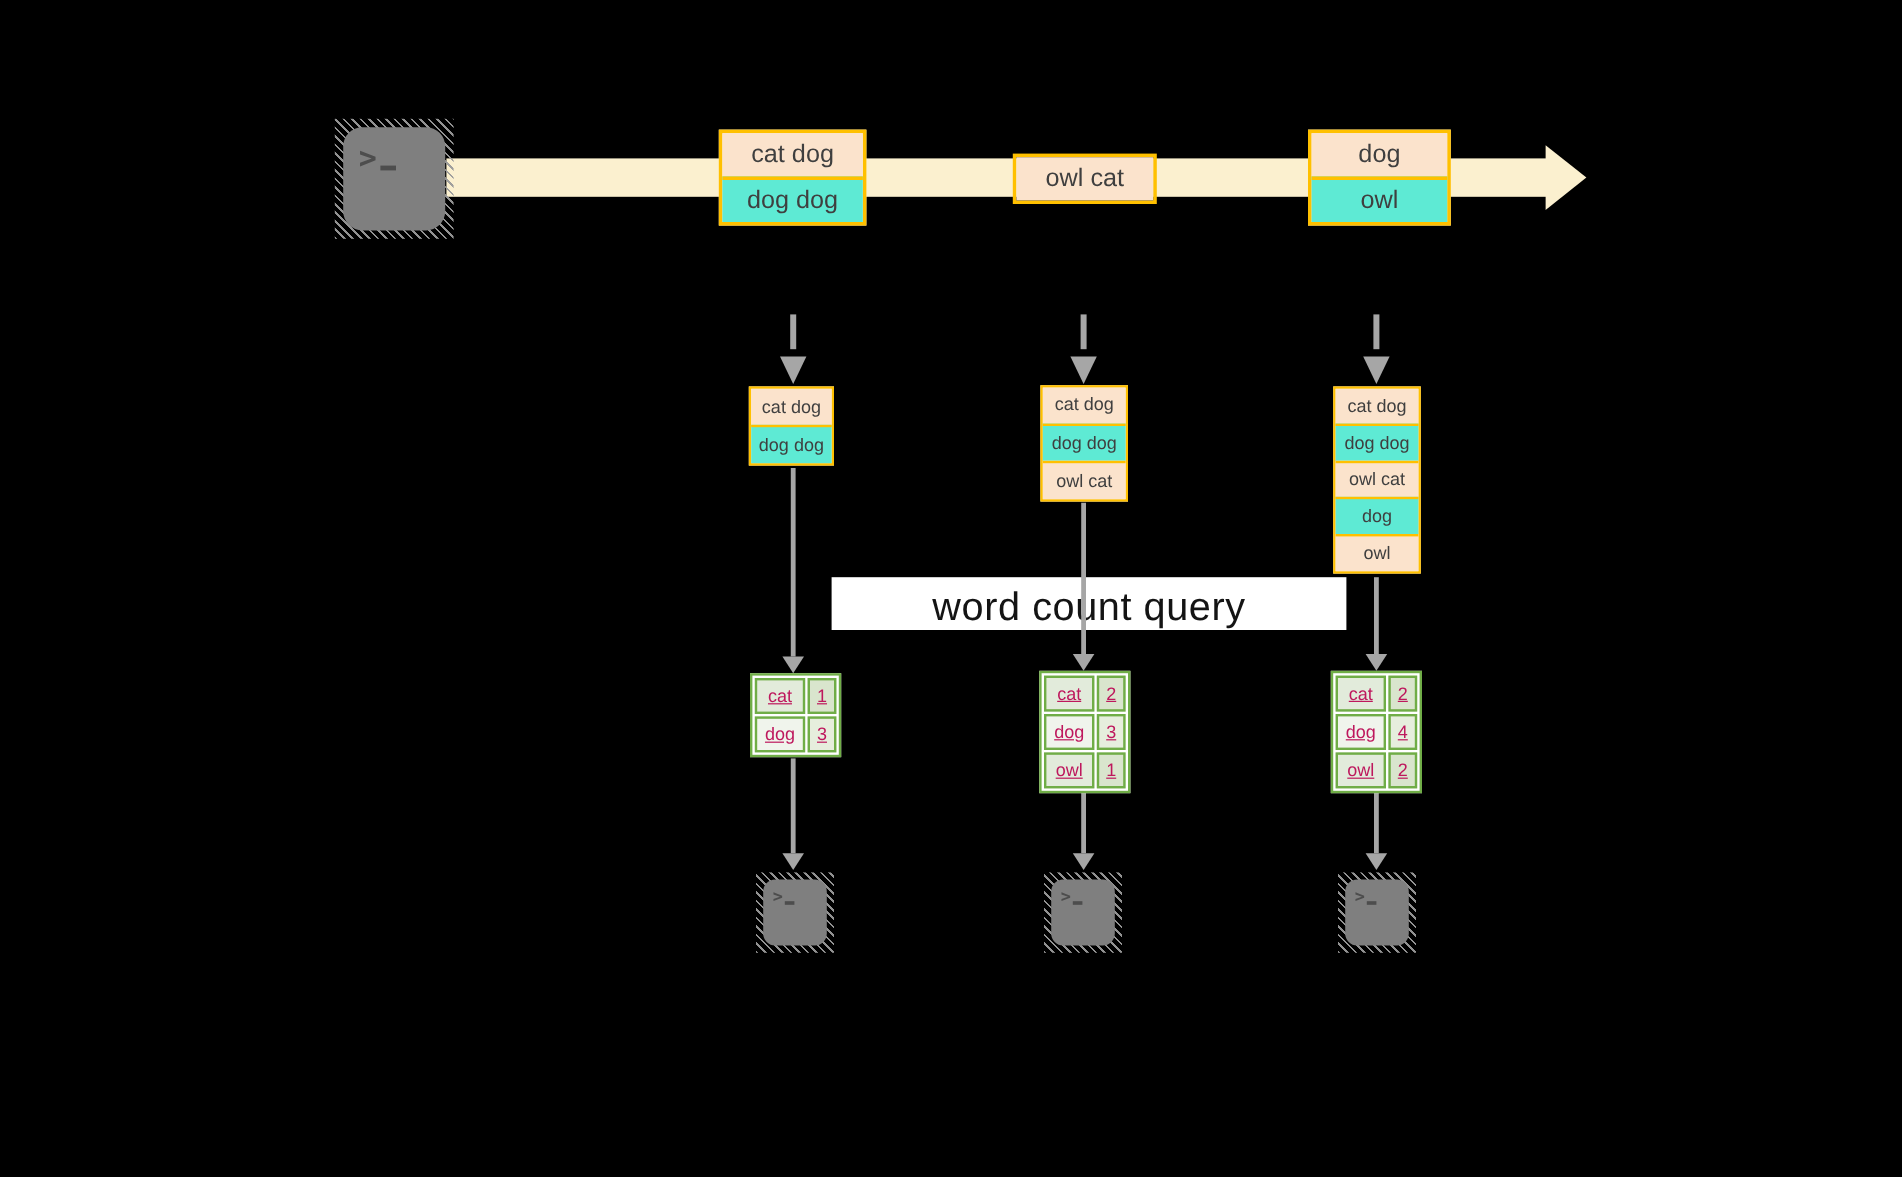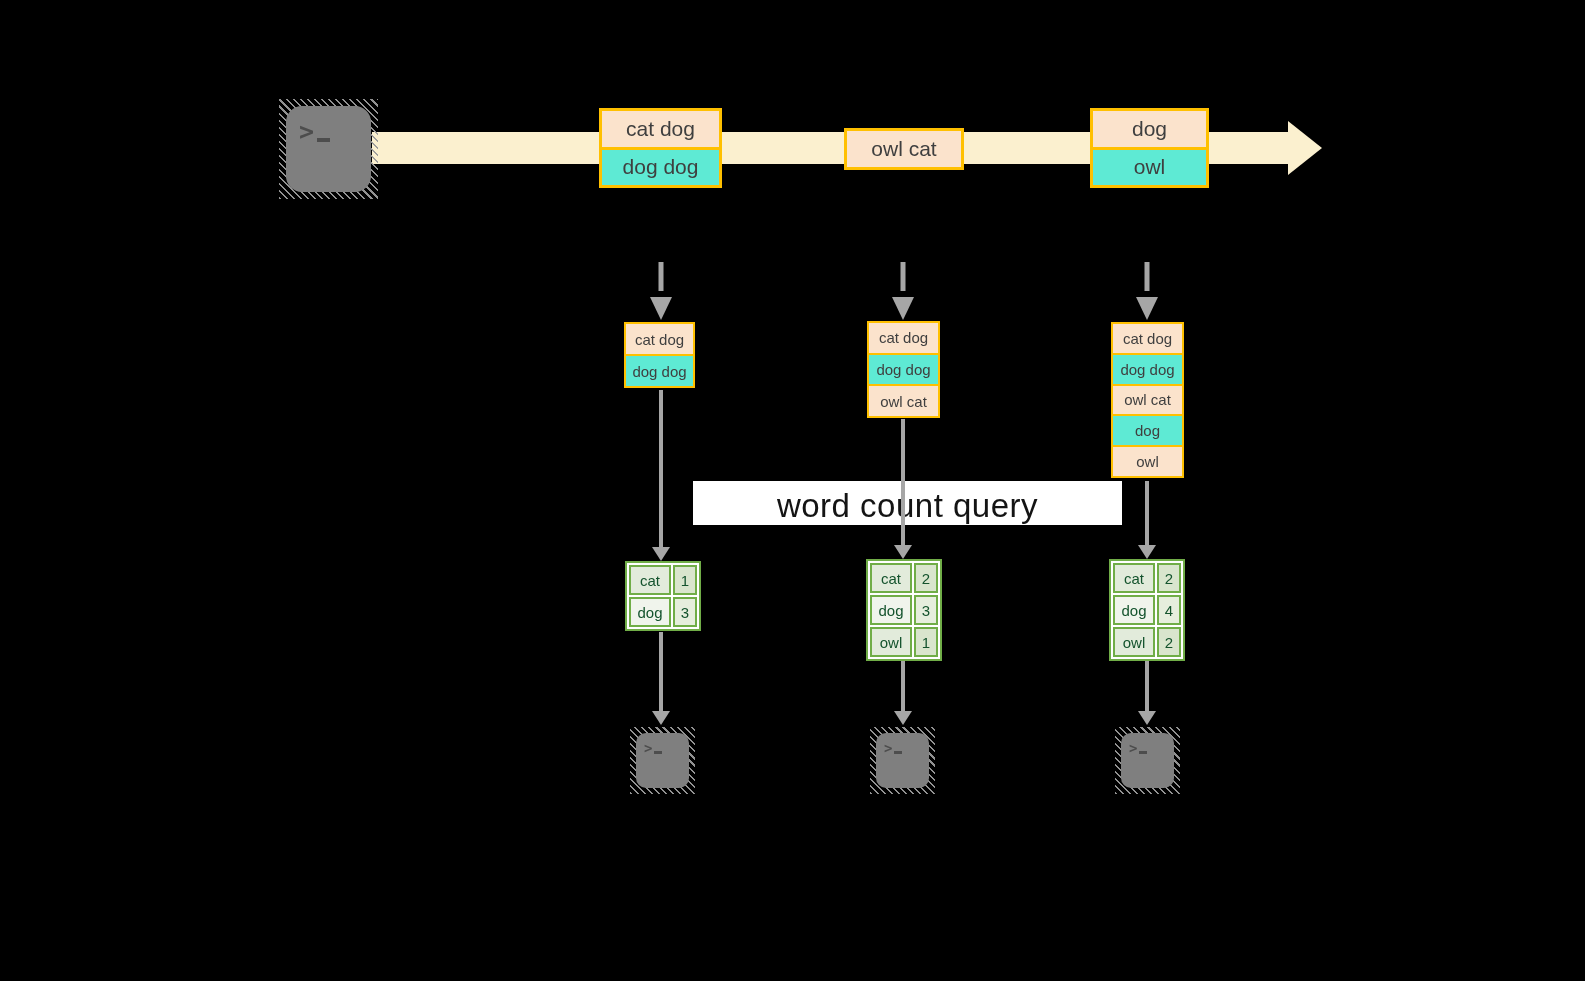--- a/index.html
+++ b/index.html
@@ -37,21 +37,21 @@
   .b1 {left:599px; top:108px; width:123px; height:80px;}
   .b2 {left:844px; top:128px; width:120px; height:42px;}
   .b3 {left:1090px; top:108px; width:119px; height:80px;}
   .s1 {left:624px;  top:322px; width:71px; height:66px;}
   .s2 {left:867px;  top:321px; width:73px; height:97px;}
   .s3 {left:1111px; top:322px; width:73px; height:156px;}
   
   .gtable {position:absolute; z-index:4; background:#ffffff; border:2px solid #70ad47;
     padding:2px; display:grid; grid-template-columns:42px 24px; gap:2px; box-sizing:content-box;}
   .gcell {border:2px solid #70ad47; height:26px; display:flex; align-items:center;
-    justify-content:center; font-size:15px; color:#14532d;}
+    justify-content:center; font-size:15px; color:#be185d;text-decoration:underline;}
   .gcell.wd {background:#e2ebdb;} .gcell.nd {background:#d9e5cd;}
   .gcell.wl {background:#f0f4ec;} .gcell.nl {background:#e6eedd;}
   .t1 {left:625px;  top:561px;}
   .t2 {left:866px;  top:559px;}
   .t3 {left:1109px; top:559px;}
   
   .term {position:absolute; z-index:4;
     background:repeating-linear-gradient(45deg, rgba(154,154,154,0.95) 0px,
       rgba(154,154,154,0.95) 1.5px, rgba(0,0,0,0) 1.5px, rgba(0,0,0,0) 5px);}
   .term-in {position:absolute; inset:6px; background:#7f7f7f; border-radius:14px;}

